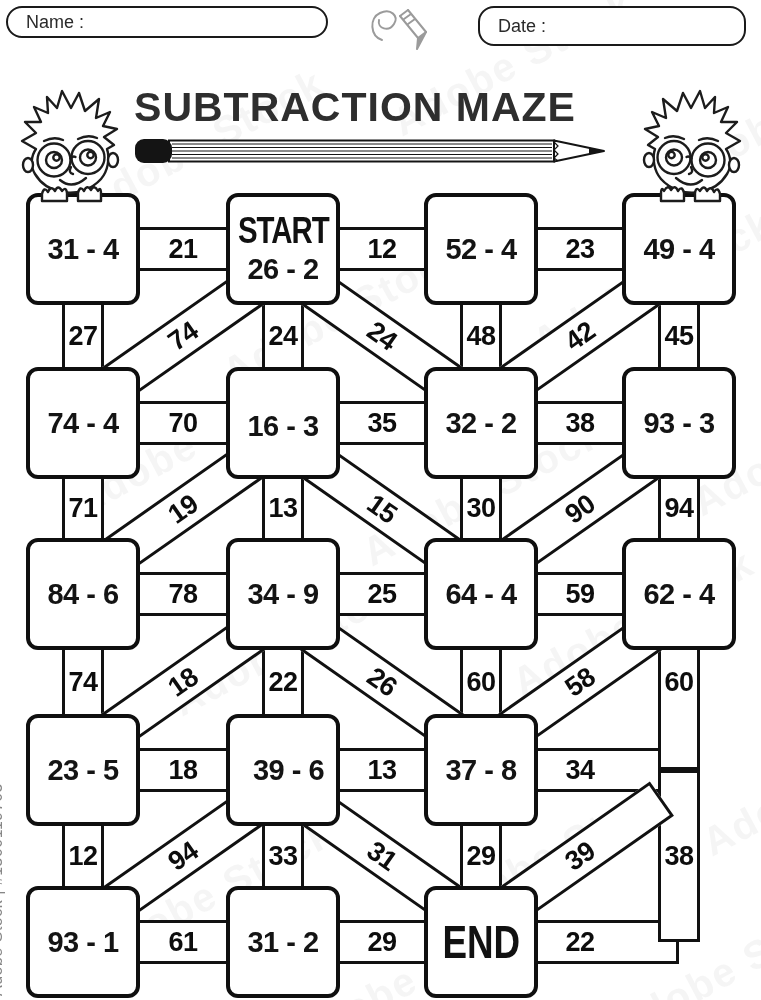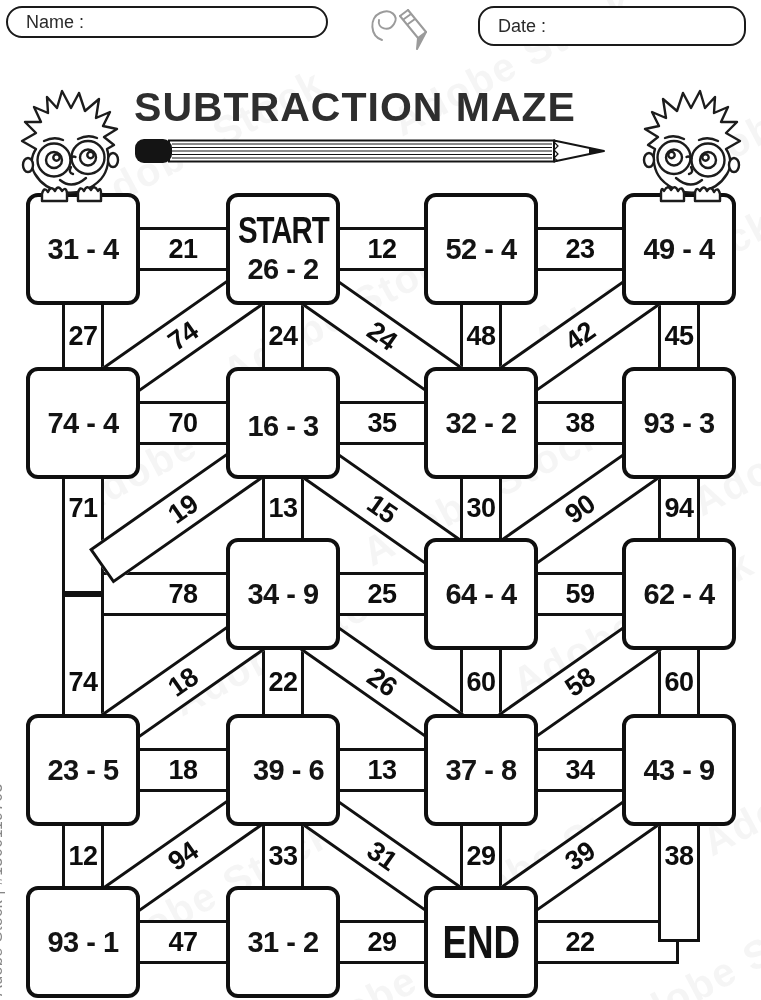--- a/index.html
+++ b/index.html
@@ -161,21 +161,21 @@
       <div class="conn" style="left: 83px; top: 748px; width: 200px; height: 44px;">
         <div class="clabel">18</div>
       </div>
       <div class="conn" style="left: 283px; top: 748px; width: 198px; height: 44px;">
         <div class="clabel">13</div>
       </div>
       <div class="conn" style="left: 481px; top: 748px; width: 198px; height: 44px;">
         <div class="clabel">34</div>
       </div>
       <div class="conn" style="left: 83px; top: 920px; width: 200px; height: 44px;">
-        <div class="clabel">47</div>
+        <div class="clabel">61</div>
       </div>
       <div class="conn" style="left: 283px; top: 920px; width: 198px; height: 44px;">
         <div class="clabel">29</div>
       </div>
       <div class="conn" style="left: 481px; top: 920px; width: 198px; height: 44px;">
         <div class="clabel">22</div>
       </div>
       <div class="conn" style="left: 62px; top: 249px; width: 42px; height: 174px;">
         <div class="clabel">27</div>
       </div>
@@ -278,41 +278,41 @@
       </div>
       <div class="mbox" style="left: 226px; top: 367px; width: 114px; height: 112px;">
         <div class="plabel" style="position: static; margin-top: 6px;">16 - 3</div>
       </div>
       <div class="mbox" style="left: 424px; top: 367px; width: 114px; height: 112px;">
         <div class="plabel" style="position: static;">32 - 2</div>
       </div>
       <div class="mbox" style="left: 622px; top: 367px; width: 114px; height: 112px;">
         <div class="plabel" style="position: static;">93 - 3</div>
       </div>
+      <div class="mbox" style="left: 26px; top: 538px; width: 114px; height: 112px;">
+        <div class="plabel" style="position: static;">84 - 6</div>
+      </div>
       <div class="mbox" style="left: 226px; top: 538px; width: 114px; height: 112px;">
         <div class="plabel" style="position: static;">34 - 9</div>
       </div>
       <div class="mbox" style="left: 424px; top: 538px; width: 114px; height: 112px;">
         <div class="plabel" style="position: static;">64 - 4</div>
       </div>
       <div class="mbox" style="left: 622px; top: 538px; width: 114px; height: 112px;">
         <div class="plabel" style="position: static;">62 - 4</div>
       </div>
       <div class="mbox" style="left: 26px; top: 714px; width: 114px; height: 112px;">
         <div class="plabel" style="position: static;">23 - 5</div>
       </div>
       <div class="mbox" style="left: 226px; top: 714px; width: 114px; height: 112px; padding-left: 11px;">
         <div class="plabel" style="position: static;">39 - 6</div>
       </div>
       <div class="mbox" style="left: 424px; top: 714px; width: 114px; height: 112px;">
         <div class="plabel" style="position: static;">37 - 8</div>
       </div>
-      <div class="mbox" style="left: 622px; top: 714px; width: 114px; height: 112px;">
-        <div class="plabel" style="position: static;">43 - 9</div>
-      </div>
       <div class="mbox" style="left: 26px; top: 886px; width: 114px; height: 112px;">
         <div class="plabel" style="position: static;">93 - 1</div>
       </div>
       <div class="mbox" style="left: 226px; top: 886px; width: 114px; height: 112px;">
         <div class="plabel" style="position: static;">31 - 2</div>
       </div>
       <div class="mbox" style="left: 424px; top: 886px; width: 114px; height: 112px;">
         <div class="endt" style="position: static;">END</div>
       </div>
     </div>

